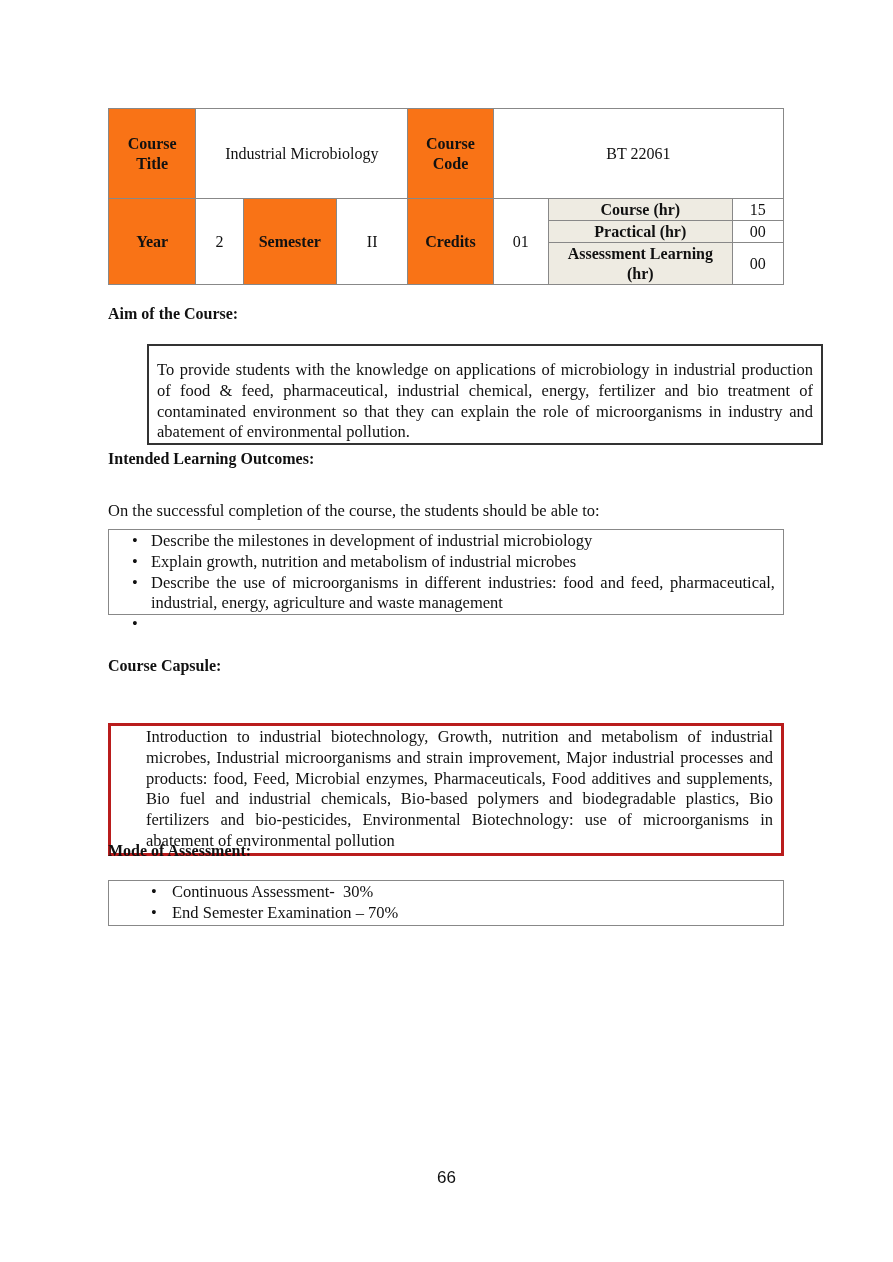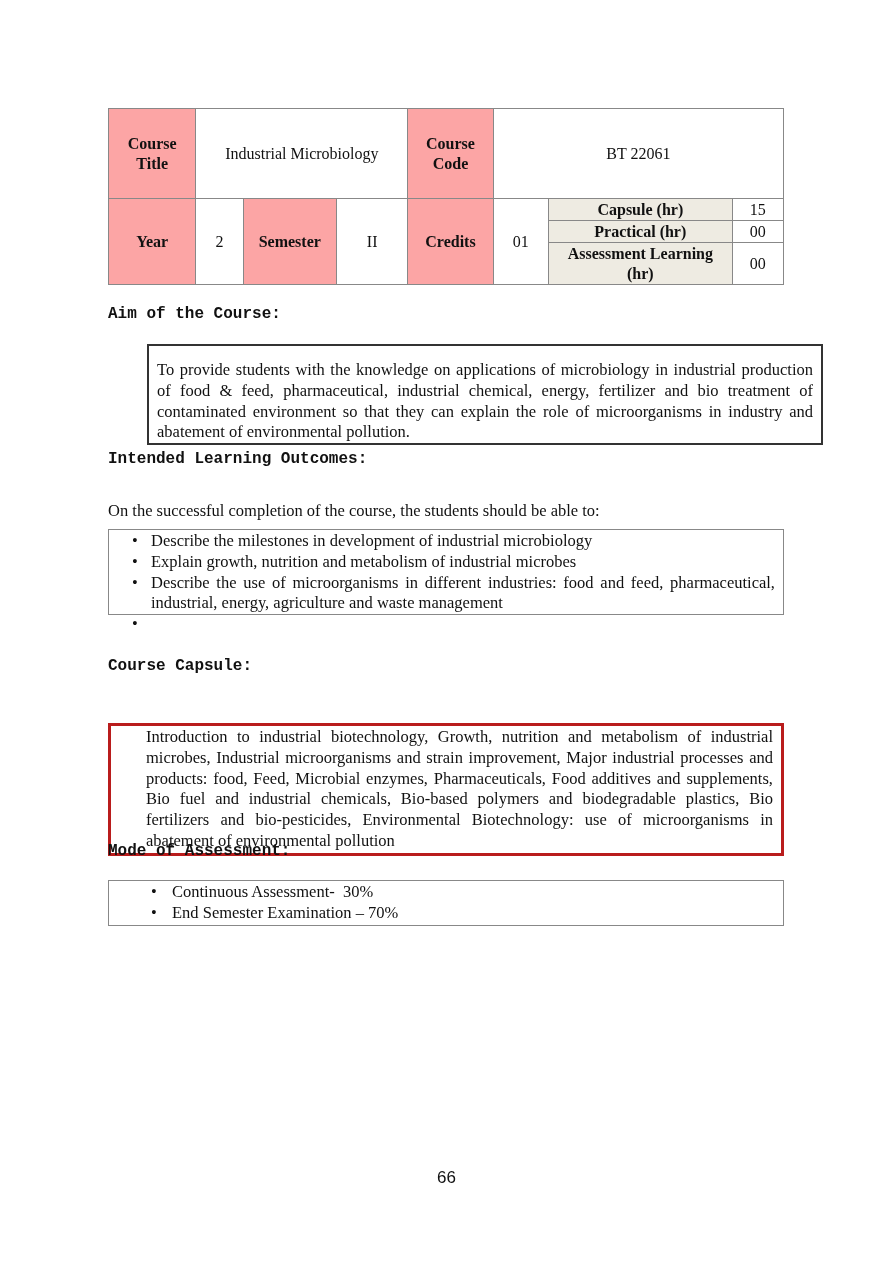--- a/index.html
+++ b/index.html
@@ -1,24 +1,24 @@
 <!DOCTYPE html>
 <html><head>
 <meta charset="utf-8">
 <style>
   html, body { margin: 0; padding: 0; background: #ffffff; }
   body { width: 893px; height: 1262px; position: relative; font-family: "DejaVu Serif", "Liberation Serif", serif; color: #111; }
   .page { position: absolute; left: 0; top: 0; width: 893px; height: 1262px; }
 
   table.info { position: absolute; left: 108px; top: 108px; width: 676px; border-collapse: collapse; font-family: "Liberation Serif", serif; font-size: 16px; }
   table.info td { border: 1px solid #888; text-align: center; vertical-align: middle; padding: 0 4px; line-height: 20px; }
-  td.hdr { background: #fca5a5; font-weight: bold; }
+  td.hdr { background: #f97316; font-weight: bold; }
   td.sub { background: #eeebe2; font-weight: bold; height: 20px; }
 
-  .heading { position: absolute; left: 108px; font-family: Liberation Mono, monospace; font-weight: bold; font-size: 16px; }
+  .heading { position: absolute; left: 108px; font-family: Liberation Serif, serif; font-weight: bold; font-size: 16px; }
   .para { position: absolute; left: 108px; font-family: "Liberation Serif", serif; font-size: 16.5px; margin-top: 12px; }
 
   .box { position: absolute; left: 108px; width: 676px; box-sizing: border-box; font-family: "Liberation Serif", serif; font-size: 16.5px; line-height: 20.8px; }
   .aim { border: 2px solid #333; padding: 14px 8px 0 8px; text-align: justify; text-align-last: left; margin-left: 39px; }
   .lo { border: 1px solid #888; padding: 1px 8px 0 8px; }
   .capsule { border: 3px solid #b91c1c; padding: 1px 8px 1px 35px; text-align: justify; text-align-last: left; margin-top: 28px; }
   .assess { border: 1px solid #888; padding: 1px 8px 1px 8px; }
 
   ul.blt { list-style: none; margin: 0; padding: 0; }
   ul.blt li { position: relative; padding-left: 34px; text-align: justify; text-align-last: left; }
@@ -41,21 +41,21 @@
       <td class="hdr" style="width:76px">Course Code</td>
       <td colspan="3">BT 22061</td>
     </tr>
     <tr style="height:22px">
       <td class="hdr" rowspan="3">Year</td>
       <td rowspan="3" style="width:38px">2</td>
       <td class="hdr" rowspan="3" style="width:84px">Semester</td>
       <td rowspan="3" style="width:62px">II</td>
       <td class="hdr" rowspan="3">Credits</td>
       <td rowspan="3" style="width:46px">01</td>
-      <td class="sub" style="width:174px">Capsule (hr)</td>
+      <td class="sub" style="width:174px">Course (hr)</td>
       <td style="width:42px">15</td>
     </tr>
     <tr style="height:22px">
       <td class="sub">Practical (hr)</td>
       <td>00</td>
     </tr>
     <tr style="height:42px">
       <td class="sub">Assessment Learning (hr)</td>
       <td>00</td>
     </tr>

